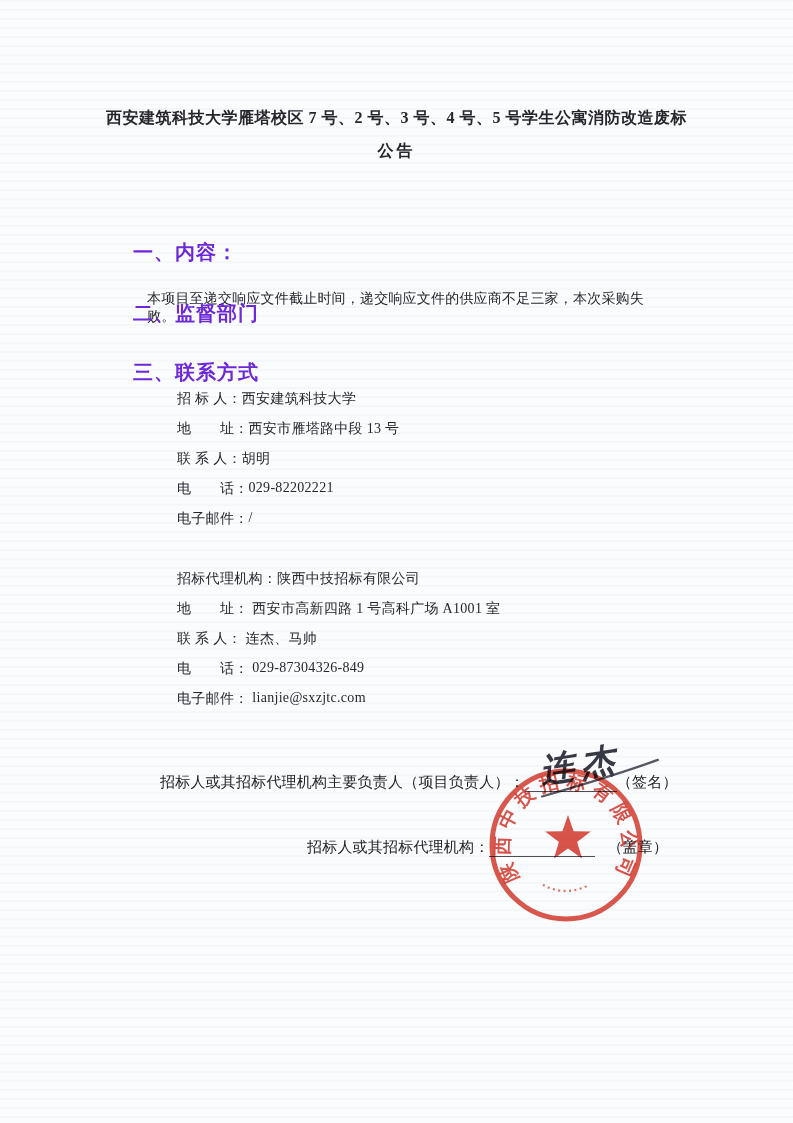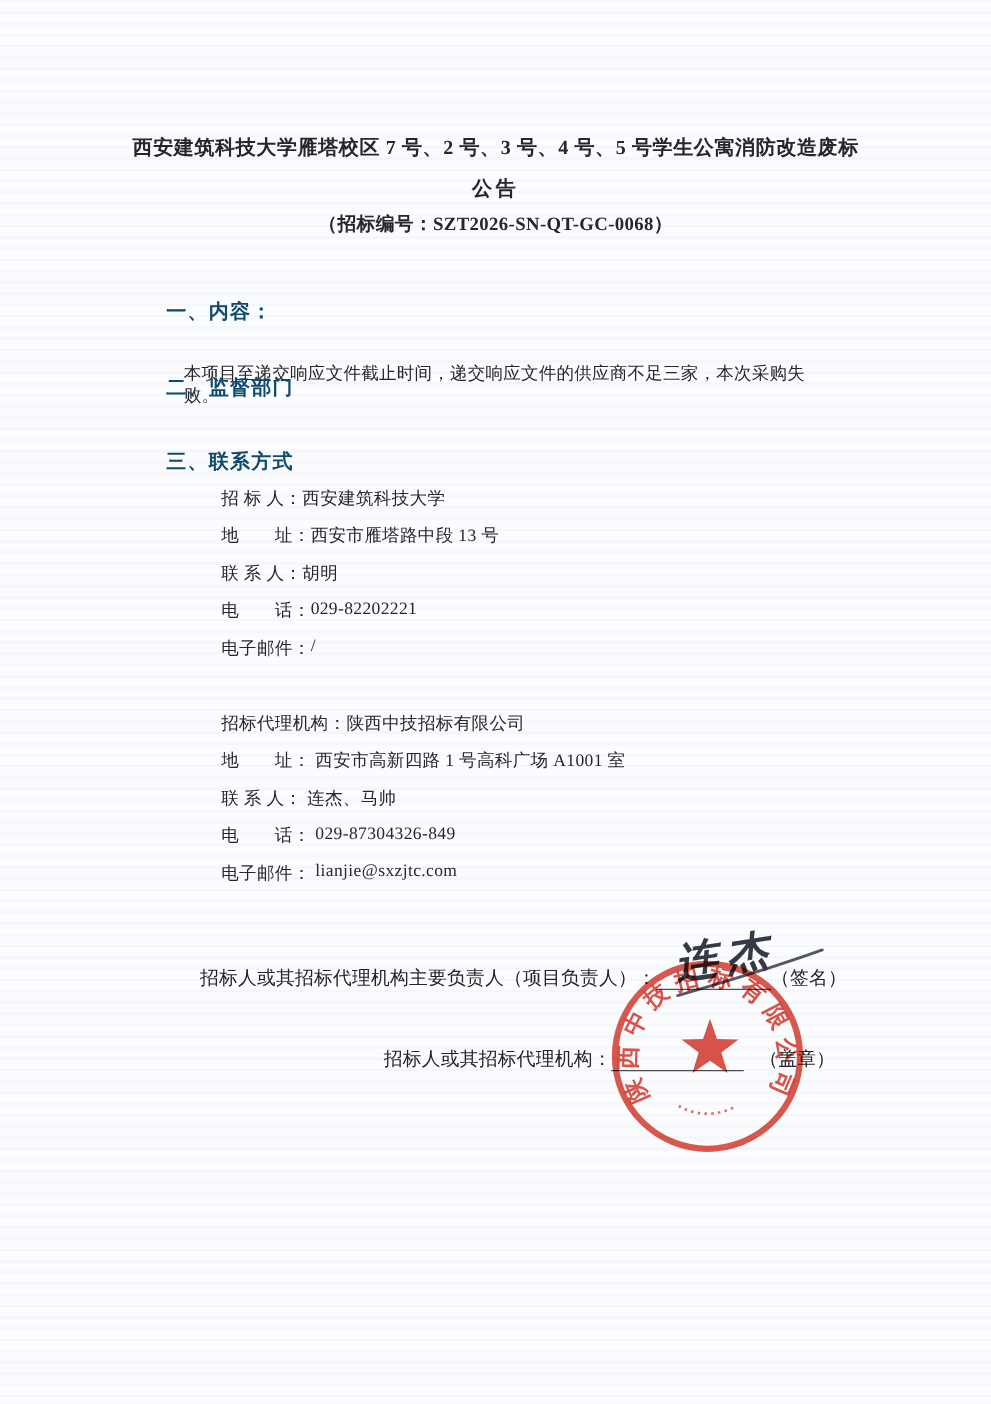--- a/index.html
+++ b/index.html
@@ -20,21 +20,21 @@
       rgba(205,215,228,0.14) 0 2px, rgba(255,255,255,0) 2px 9px);
   }
   .abs{position:absolute;}
   .title1{top:108px;left:0;width:100%;text-align:center;
     font-size:16px;font-weight:600;letter-spacing:.5px;}
   .title2{top:141px;left:0;width:100%;text-align:center;
     font-size:16px;font-weight:600;letter-spacing:3px;}
   .tno{top:170px;left:0;width:100%;text-align:center;
     font-size:15px;font-weight:600;letter-spacing:.3px;}
   .heading{left:133px;font-family:"Liberation Sans","DejaVu Sans",sans-serif;
-    font-size:16px;font-weight:700;letter-spacing:1px;color:#0c4a6e;}
+    font-size:20px;font-weight:700;letter-spacing:1px;color:#6d28d9;}
   .h1{top:239px}.h2{top:300px}.h3{top:359px}
   .para{left:147px;width:520px;font-size:14px;letter-spacing:.2px;margin-top:20px;}
   .p1{top:270px}.p2{top:331px}
   .row{left:157px;font-size:14px;display:flex;white-space:pre;letter-spacing:.3px;margin-left:20px;}
   .t1{top:390px}.t2{top:420px}.t3{top:450px}.t4{top:480px}.t5{top:510px}
   .a1{top:570px}.a2{top:600px}.a3{top:630px}.a4{top:660px}.a5{top:690px}
   .sigline{font-size:15px;display:flex;align-items:flex-end;white-space:pre;
     letter-spacing:.2px;color:#232328;}
   .sig1{left:160px;top:773px;}
   .sig2{left:307px;top:838px;}
@@ -54,21 +54,20 @@
     fill:#383a45;
   }
 </style>
 </head>
 <body>
 
 <div class="page">
 
   <div class="abs title1">西安建筑科技大学雁塔校区 7 号、2 号、3 号、4 号、5 号学生公寓消防改造废标</div>
   <div class="abs title2">公告</div>
-  <div class="abs tno">（招标编号：SZT2026-SN-QT-GC-0068）</div>
 
   <div class="abs heading h1">一、内容：</div>
   <div class="abs para p1">本项目至递交响应文件截止时间，递交响应文件的供应商不足三家，本次采购失败。</div>
 
   <div class="abs heading h2">二、监督部门</div>
 
   <div class="abs heading h3">三、联系方式</div>
 
   <div class="abs row t1">
     <span class="lbl">招 标 人：</span><span>西安建筑科技大学</span>

